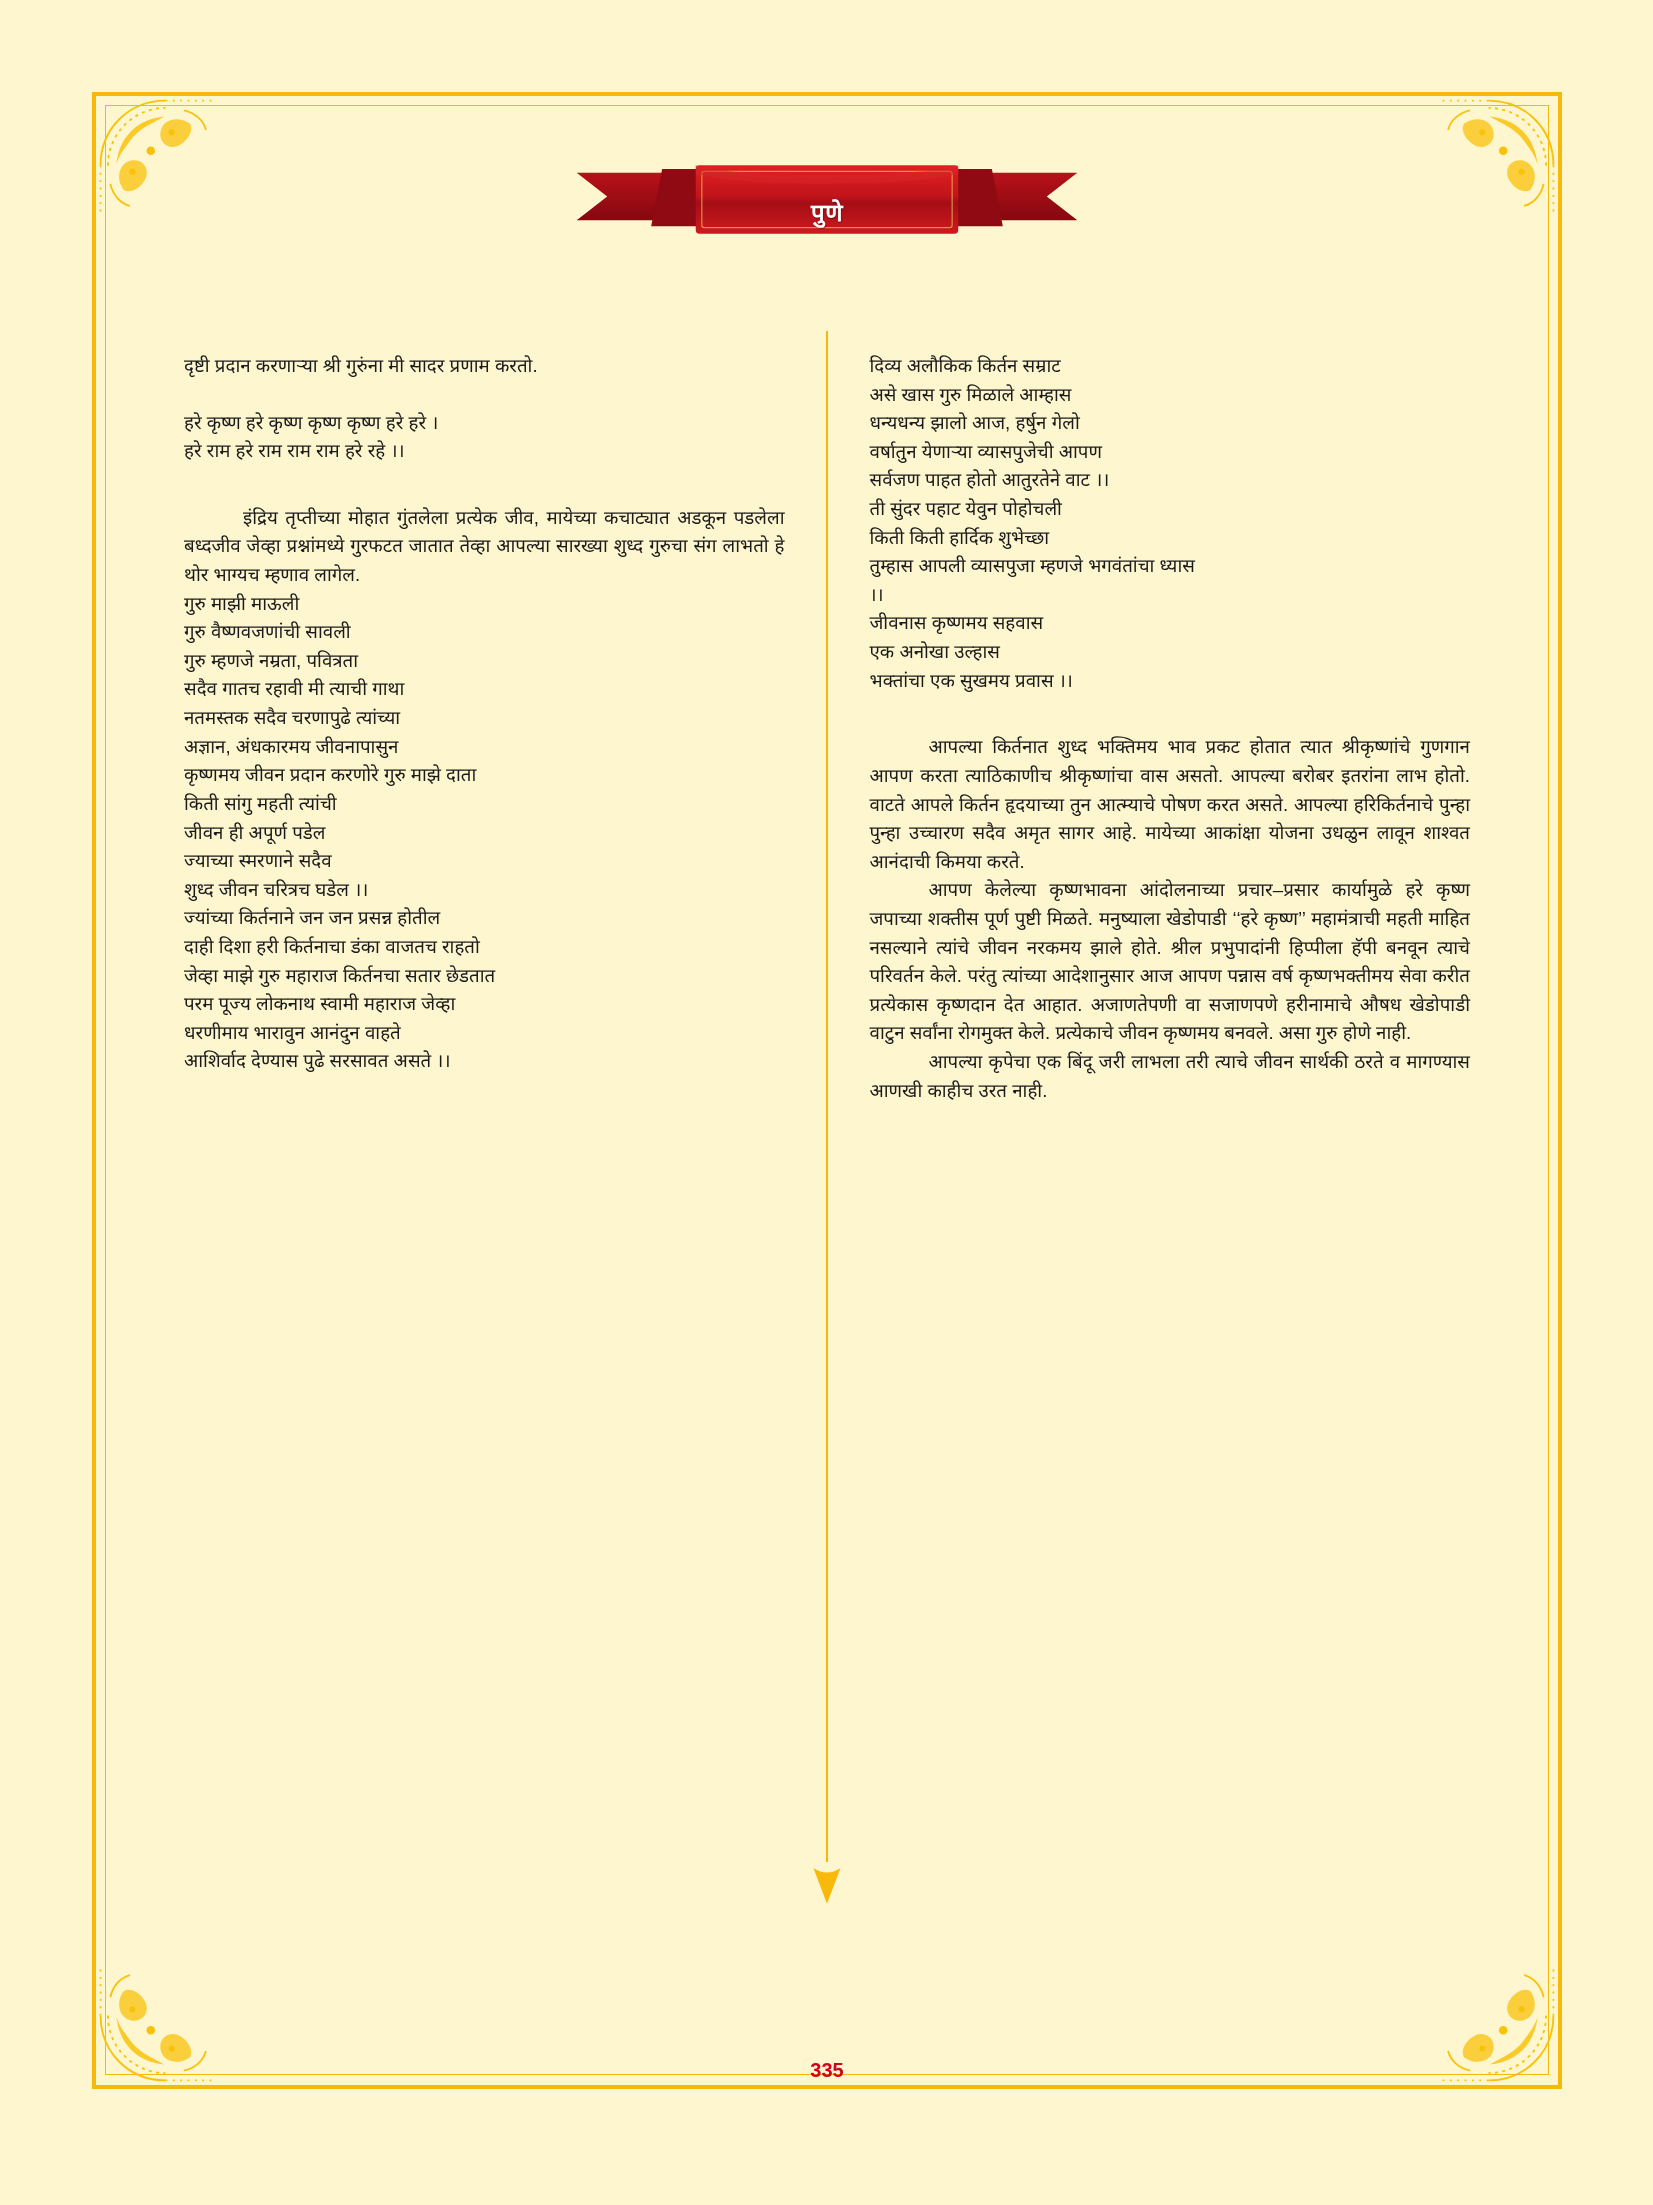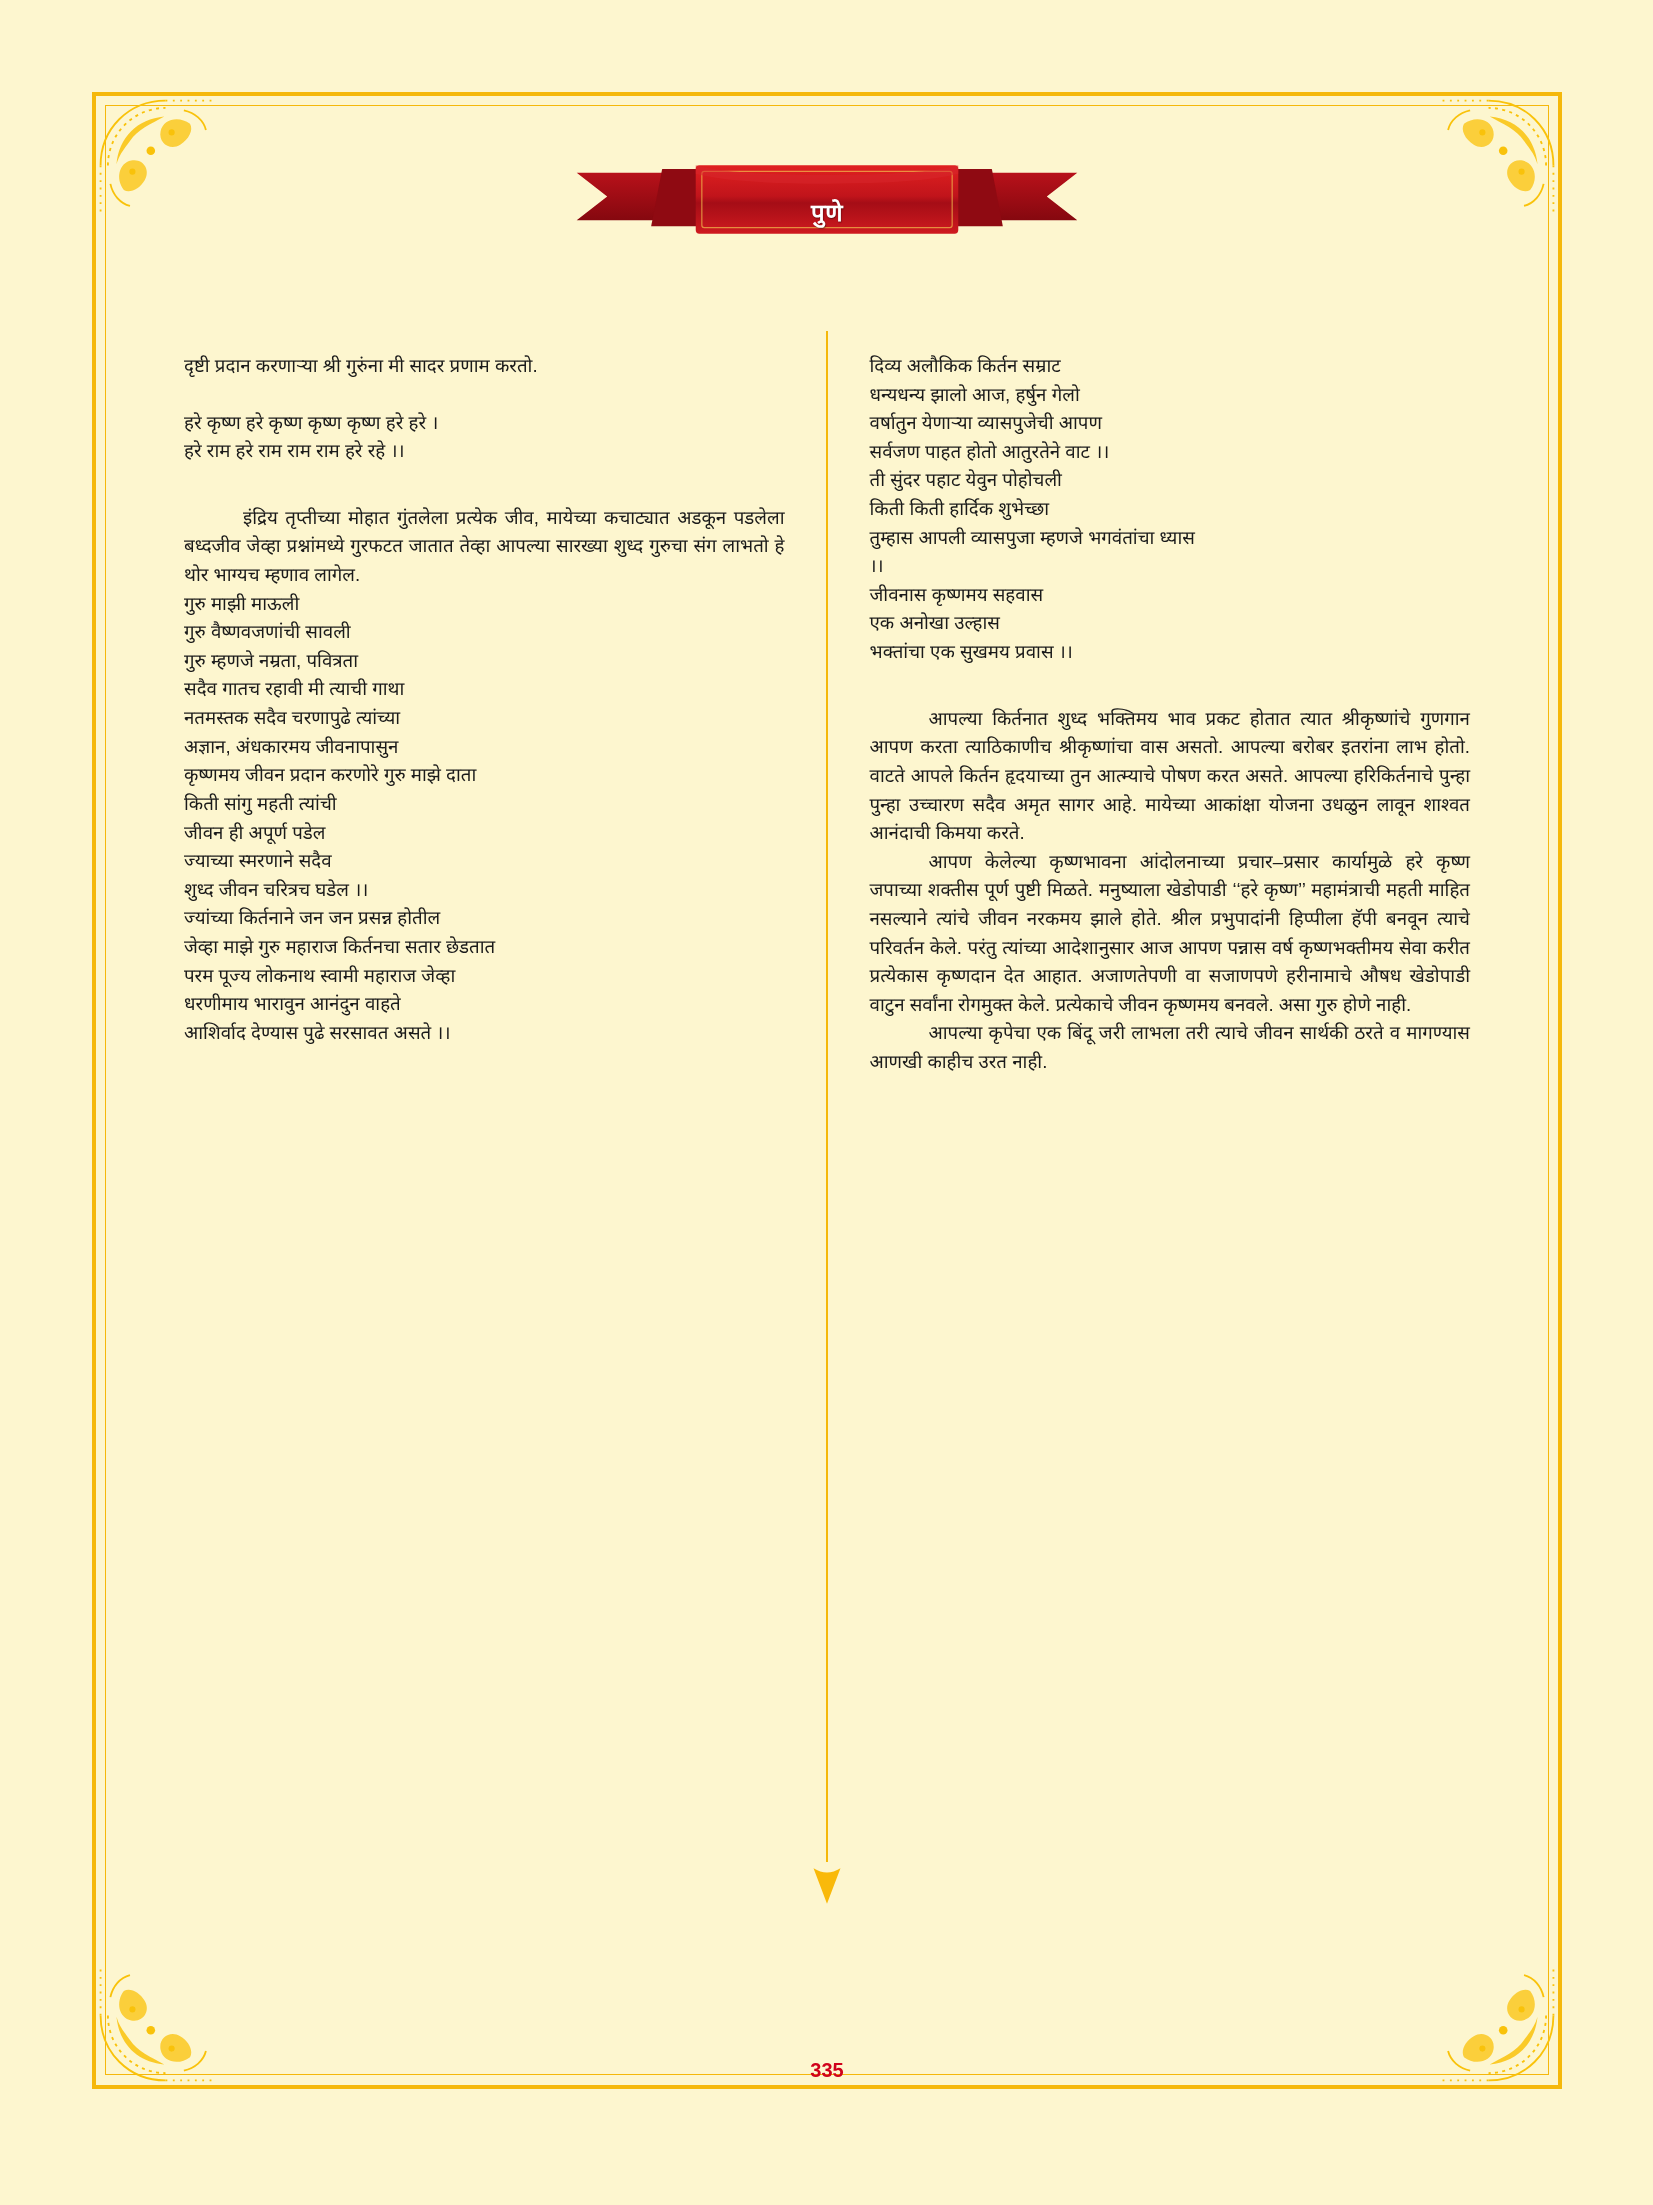--- a/index.html
+++ b/index.html
@@ -244,27 +244,29 @@
         <p>गुरु म्हणजे नम्रता, पवित्रता</p>
         <p>सदैव गातच रहावी मी त्याची गाथा</p>
         <p>नतमस्तक सदैव चरणापुढे त्यांच्या</p>
         <p>अज्ञान, अंधकारमय जीवनापासुन</p>
         <p>कृष्णमय जीवन प्रदान करणोरे गुरु माझे दाता</p>
         <p>किती सांगु महती त्यांची</p>
         <p>जीवन ही अपूर्ण पडेल</p>
         <p>ज्याच्या स्मरणाने सदैव</p>
         <p>शुध्द जीवन चरित्रच घडेल ।।</p>
         <p>ज्यांच्या कि‌र्तनाने जन जन प्रसन्न होतील</p>
+        <p>दाही दिशा हरी कि‌र्तनाचा डंका वाजतच राहतो</p>
         <p>जेव्हा माझे गुरु महाराज कि‌र्तनचा सतार छेडतात</p>
         <p>परम पूज्य लोकनाथ स्वामी महाराज जेव्हा</p>
         <p>धरणीमाय भारावुन आनंदुन वाहते</p>
         <p>आशिर्वाद देण्यास पुढे सरसावत असते ।।</p>
       </div>
     <div class="col" id="col-right">
         <p>दिव्य अलौकिक कि‌र्तन सम्राट</p>
+        <p>असे खास गुरु मिळाले आम्हास</p>
         <p>धन्यधन्य झालो आज, हर्षुन गेलो</p>
         <p>वर्षातुन येणाऱ्या व्यासपुजेची आपण</p>
         <p>सर्वजण पाहत होतो आतुरतेने वाट ।।</p>
         <p>ती सुंदर पहाट येवुन पोहोचली</p>
         <p>किती किती हार्दिक शुभेच्छा</p>
         <p>तुम्हास आपली व्यासपुजा म्हणजे भगवंतांचा ध्यास</p>
         <p>।।</p>
         <p>जीवनास कृष्णमय सहवास</p>
         <p>एक अनोखा उल्हास</p>
         <p>भक्तांचा एक सुखमय प्रवास ।।</p>

